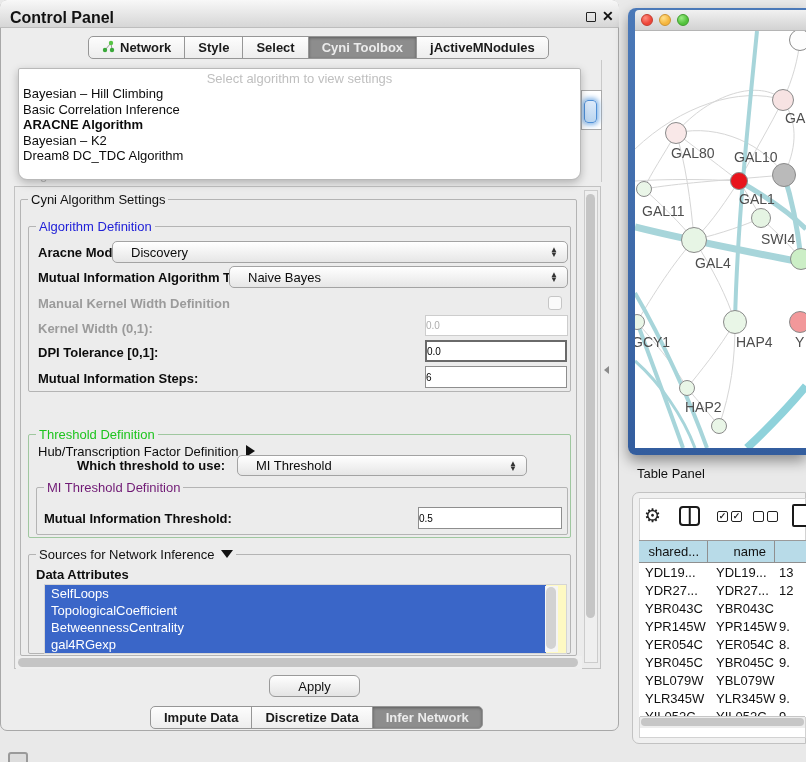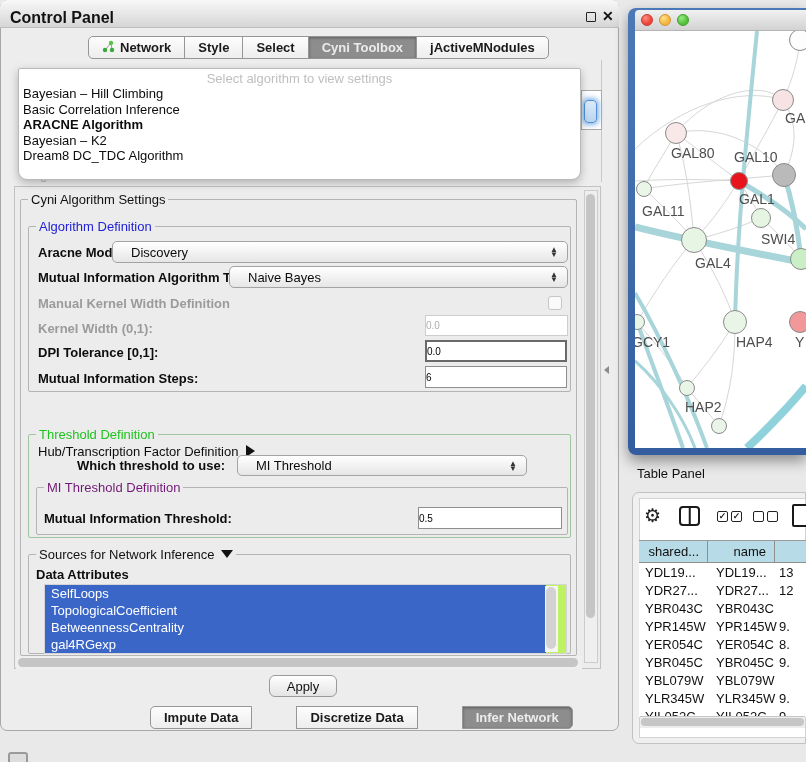--- a/index.html
+++ b/index.html
@@ -16,21 +16,21 @@
   #cp-close { left:602px; top:8px; font-size:14px; font-weight:bold; color:#111; }
 
   
   .segbar { display:flex; height:23px; }
   .seg { display:flex; align-items:center; gap:5px; padding:0 13px; font-size:13px; font-weight:bold; color:#1a1a1a;
          background:linear-gradient(#fdfdfd,#ededed); border:1px solid #969696; margin-left:-1px; white-space:nowrap; }
   .seg:first-child { border-radius:5px 0 0 5px; margin-left:0; }
   .seg:last-child { border-radius:0 5px 5px 0; }
   .seg.sel { background:#8d8d8d; color:#ececec; box-shadow:inset 0 1px 3px rgba(0,0,0,.35); }
   #tabbar-top { left:88px; top:36px; }
-  #tabbar-bottom { left:150px; top:706px;gap:45px; }
+  #tabbar-bottom { left:150px; top:706px; }
 
   
   #algo-popup { left:18px; top:68px; width:563px; height:112px; background:#fff; border:1px solid #b9b9b9;
                 border-radius:2px 2px 9px 9px; box-shadow:0 3px 8px rgba(0,0,0,.25); z-index:20; overflow:hidden; }
   #algo-placeholder { height:17px; text-align:center; font-size:13px; color:#bfbfbf; padding-top:2px; }
   .dd-item { height:15.5px; line-height:15.5px; padding-left:4px; font-size:13px; color:#0c0c0c; }
   .dd-item.bold { font-weight:bold; }
 
   
   #combo-remnant { left:581px; top:90px; width:21px; height:40px; background:#fff; border:1px solid #a9a9a9; z-index:5; }
@@ -72,26 +72,26 @@
   .field { background:#fff; display:flex; align-items:center; padding-right:6px; font-size:10px; color:#000; }
   .field.dis { border:1px solid #cdcdcd; color:#aeaeae; }
   .field.strong { border:2px solid #6a6a6a; }
   .field.mid { border:1px solid #8e8e8e; }
   #cb-kernel { left:548px; top:296px; width:14px; height:14px; border:1px solid #c6c6c6; border-radius:3px; background:#fafafa; }
 
   .tri-right { display:inline-block; width:0; height:0; border-top:6px solid transparent; border-bottom:6px solid transparent; border-left:9px solid #111; margin-left:8px; vertical-align:-1px; }
   .tri-down { display:inline-block; width:0; height:0; border-left:6px solid transparent; border-right:6px solid transparent; border-top:8px solid #111; margin-left:6px; vertical-align:1px; }
 
   
-  #attr-list { left:44px; top:584px; width:523px; height:70px; background:#bef264; border:1px solid #d5d5d5; overflow:hidden; }
+  #attr-list { left:44px; top:584px; width:523px; height:70px; background:#fef9c3; border:1px solid #d5d5d5; overflow:hidden; }
   .attr-row { width:501px; height:17px; line-height:17px; padding-left:6px; font-size:13px; color:#fff; background:#3a66c8; }
   #attr-vscroll { position:absolute; right:8px; top:1px; width:13px; height:66px; background:#f5f5f5; }
   #attr-vthumb { position:absolute; left:1px; top:1px; width:10px; height:62px; background:#d2d2d2; border-radius:5px; }
 
-  #apply-btn { left:269px; top:675px; width:68px; height:22px; border:1px solid #9a9a9a; border-radius:6px;
+  #apply-btn { left:269px; top:675px; width:91px; height:22px; border:1px solid #9a9a9a; border-radius:6px;
                background:linear-gradient(#fefefe,#e4e4e4); font-size:13px; color:#111; display:flex; align-items:center; justify-content:center; }
 
   #splitter-mark { left:604px; top:366px; width:0; height:0; border-top:4px solid transparent; border-bottom:4px solid transparent; border-right:5px solid #8b8b8b; }
 
   
   #net-frame { left:628px; top:8px; width:178px; height:447px; background:linear-gradient(#4b79b8,#335d9e); border-radius:8px 0 0 8px; box-shadow:0 6px 14px rgba(0,0,0,.4); }
   #net-titlebar { left:635px; top:10px; width:171px; height:21px; background:linear-gradient(#f1f1f1,#d2d2d2); border-radius:4px 0 0 0; border-bottom:1px solid #b5b5b5; }
   .light { position:absolute; width:12px; height:12px; border-radius:50%; top:14px; }
   #light-red { left:641px; background:radial-gradient(circle at 35% 30%, #ff8d80, #ee4538 60%); border:1px solid #c33b2e; }
   #light-yellow { left:659px; background:radial-gradient(circle at 35% 30%, #ffe08a, #f5b63f 60%); border:1px solid #cd9330; }

